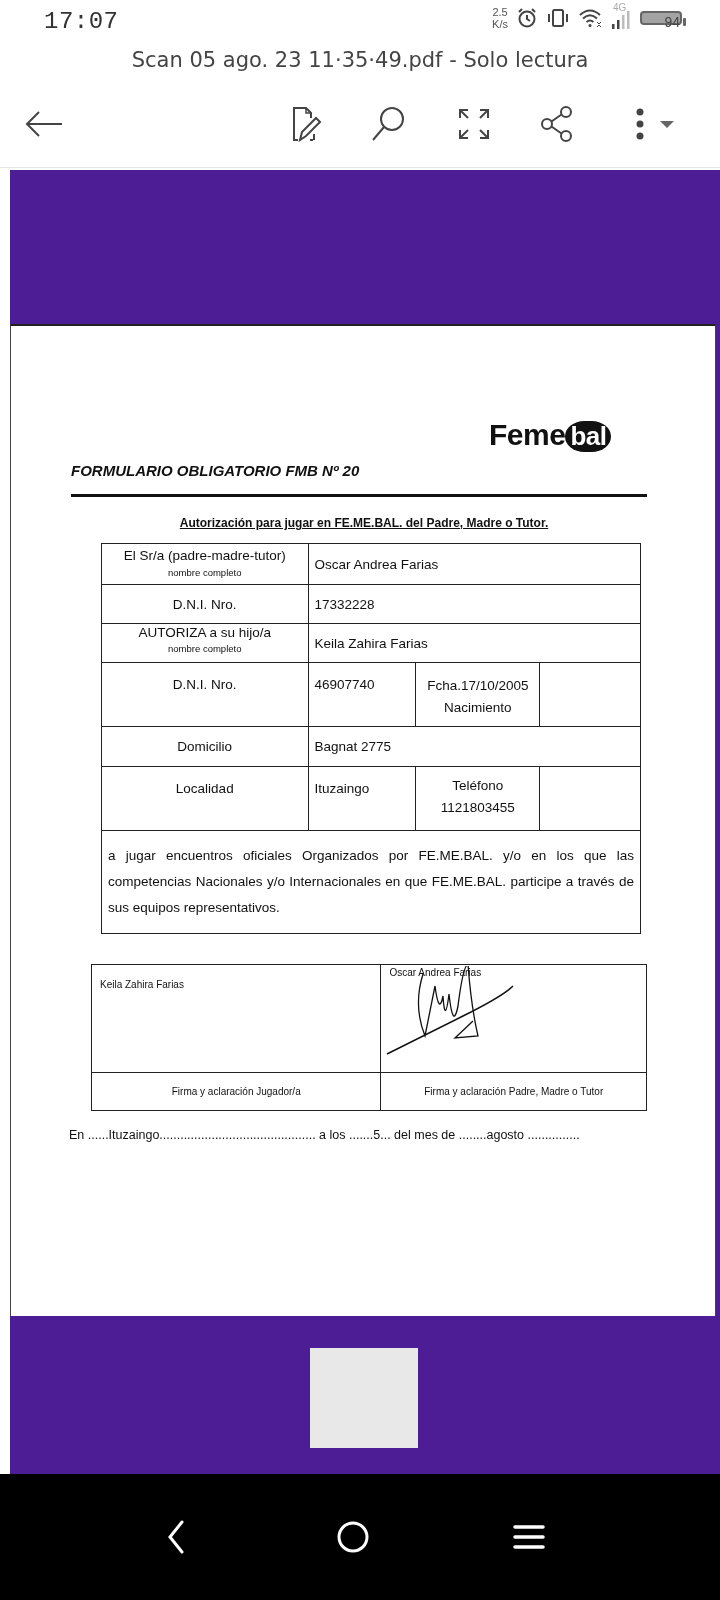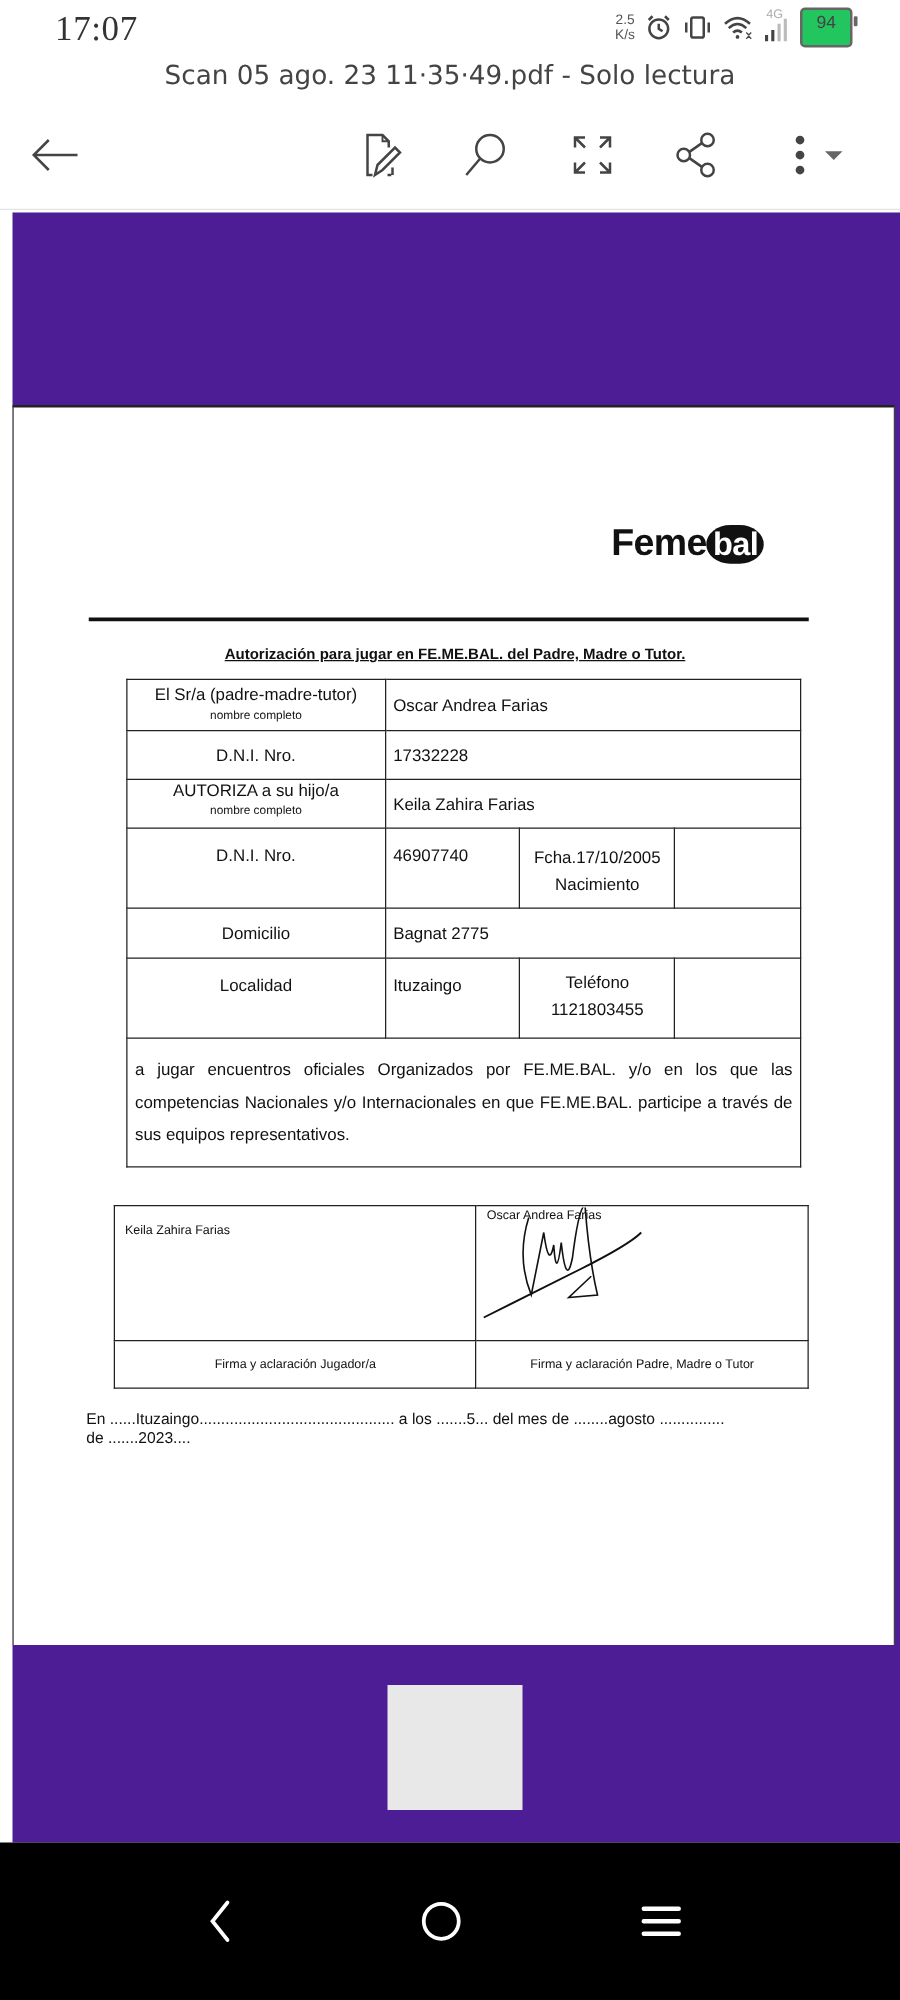--- a/index.html
+++ b/index.html
@@ -1,24 +1,24 @@
 <!DOCTYPE html>
 <html><head>
 <meta charset="utf-8">
 <style>
   * { box-sizing: border-box; margin: 0; padding: 0; }
   html, body { width: 720px; height: 1600px; overflow: hidden; background: #fff; }
   body { position: relative; font-family: "Liberation Sans", sans-serif; color: #222; }
 
   
   .statusbar { position: absolute; top: 0; left: 0; width: 720px; height: 44px; background: #fff; }
-  .sb-time { position: absolute; left: 44px; top: 8px; font-size: 28px; color: #333; font-family: Liberation Serif, serif; letter-spacing: 0.5px; }
+  .sb-time { position: absolute; left: 44px; top: 8px; font-size: 24px; color: #333; font-family: Liberation Mono, monospace; letter-spacing: 0.5px; }
   .sb-icons { position: absolute; right: 38px; top: 6px; display: flex; align-items: center; gap: 8px; color: #444; }
   .sb-speed { font-size: 11px; line-height: 12px; text-align: center; color: #555; }
-  .sb-battery { width: 42px; height: 32px; border: 2px solid #666; border-radius: 4px; font-size: 14px; text-align: center; line-height: 18px; color: #444; background: #22c55e; position: relative; }
+  .sb-battery { width: 42px; height: 14px; border: 2px solid #666; border-radius: 4px; font-size: 14px; text-align: right; line-height: 18px; color: #444; background: #a3a3a3; position: relative; }
   .sb-battery::after { content: ""; position: absolute; right: -6px; top: 5px; width: 3px; height: 8px; background: #666; border-radius: 1px; }
 
   
   .title { position: absolute; top: 48px; left: 0; width: 720px; text-align: center; font-size: 21px; color: #444; font-family: "DejaVu Sans", sans-serif; }
   .toolbar { position: absolute; top: 90px; left: 0; width: 720px; height: 78px; background: #fff; border-bottom: 1px solid #e4e4e4; }
   .tb-btn { position: absolute; top: 10px; width: 48px; height: 48px; display: flex; align-items: center; justify-content: center; cursor: pointer; }
 
   
   .viewer { position: absolute; top: 170px; left: 10px; width: 720px; height: 1304px; background: #4c1d95; }
   .page { position: absolute; top: 154px; left: 0; width: 706px; height: 992px; background: #fff; border-top: 2px solid #222; border-left: 1px solid #444; border-right: 1px solid #444; }
@@ -137,20 +137,21 @@
       <path d="M35 17 L49 17 L42 24 Z" fill="#666"></path>
     </svg>
   </div>
 </div>
 
 <div class="viewer">
   <div class="page">
     <div class="logo">
       <span>Feme</span><span class="ball">bal</span>
     </div>
+    <div class="form-title">FORMULARIO OBLIGATORIO FMB Nº 20</div>
     <div class="hr"></div>
     <div class="subtitle">Autorización para jugar en FE.ME.BAL. del Padre, Madre o Tutor.</div>
 
     <table class="tbl">
       <colgroup>
         <col style="width:207px">
           <col style="width:108px">
           <col style="width:124px">
           <col style="width:101px">
       </colgroup>
@@ -218,21 +219,20 @@
       </tr>
     </tbody>
       </table>
     <svg class="signature" viewBox="0 0 140 90">
       <path d="M4 88 Q40 70 80 50 Q120 30 130 20" fill="none" stroke="#111" stroke-width="1.5"></path>
       <path d="M40 8 Q30 40 42 70 Q48 40 52 20 Q56 50 60 30 Q62 60 66 28 Q70 65 75 40 Q80 0 85 -2 Q88 40 95 70 L72 72 L90 55" fill="none" stroke="#111" stroke-width="1.3"></path>
     </svg>
 
     <div class="place-line">
       <div>En ......Ituzaingo............................................. a los .......5... del mes de ........agosto ...............</div>
-      <div>de .......2023....</div>
     </div>
   </div>
   <div class="page-scroll-thumb"></div>
 </div>
 
 <div class="navbar">
   <div class="nav-btn" style="left:142px;">
     <svg width="30" height="40" viewBox="0 0 30 40">
       <path d="M20 5 L8 20 L20 35" fill="none" stroke="#fff" stroke-width="3" stroke-linecap="round"></path>
     </svg>

